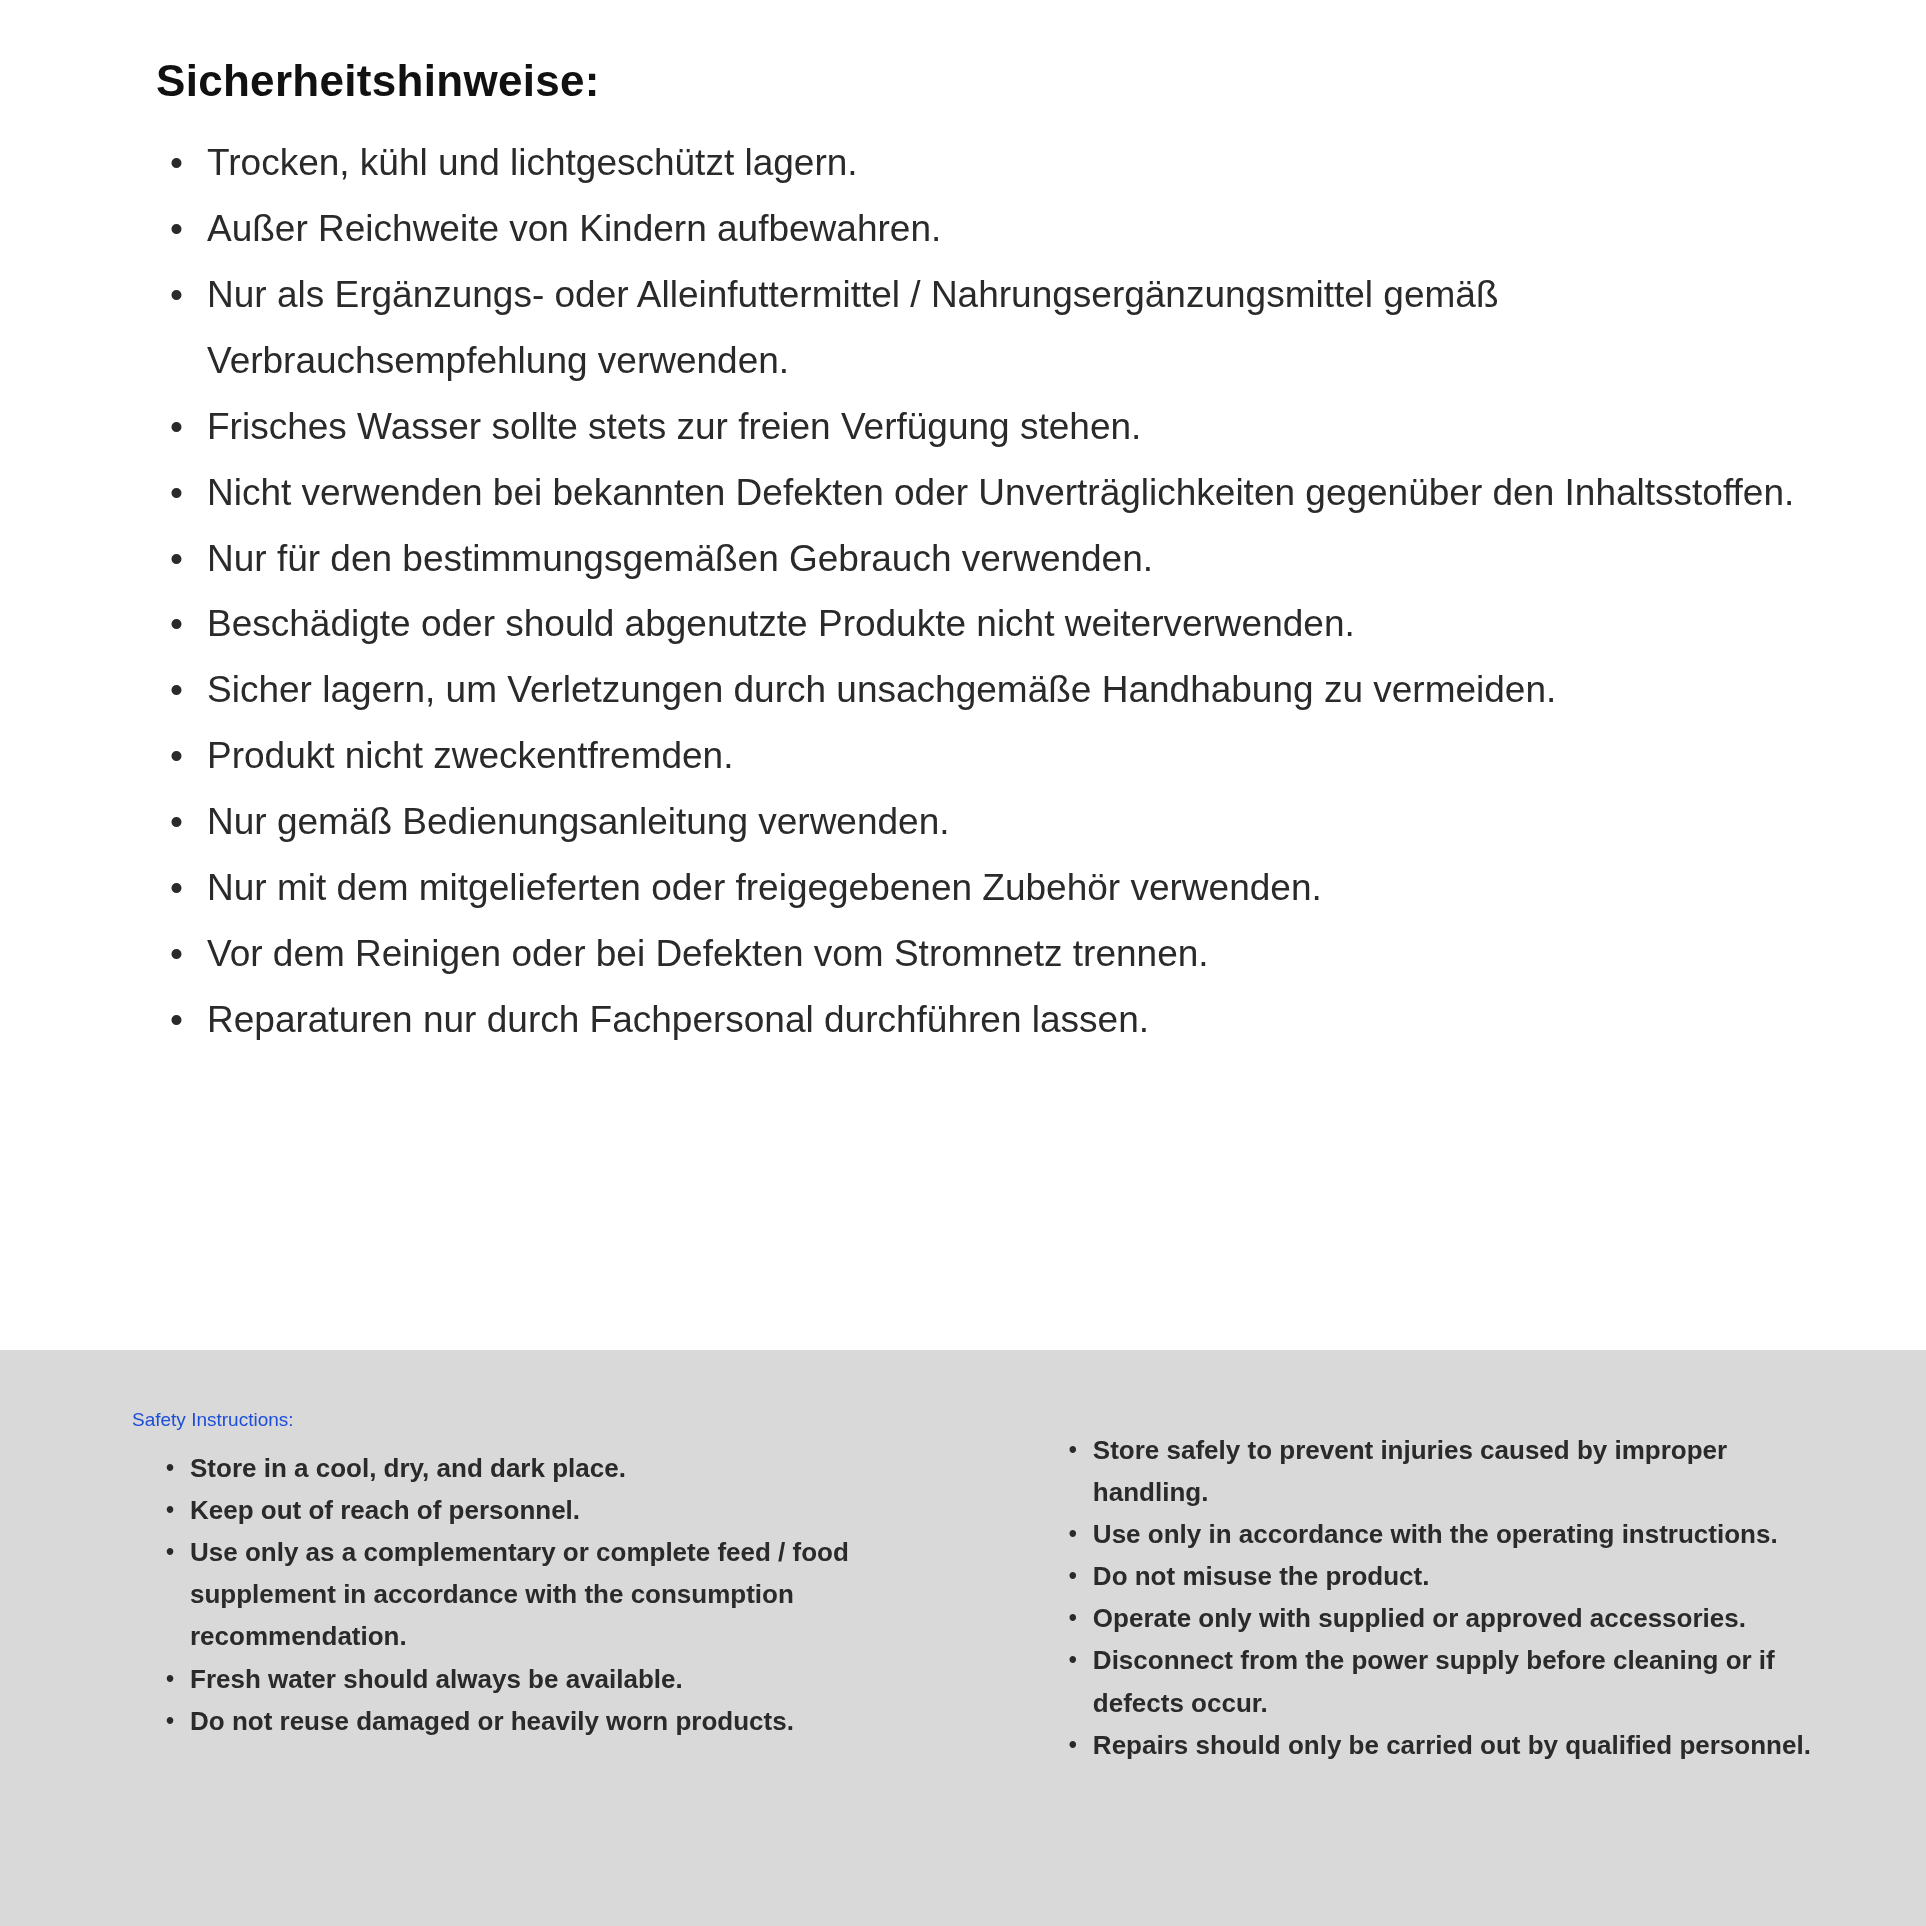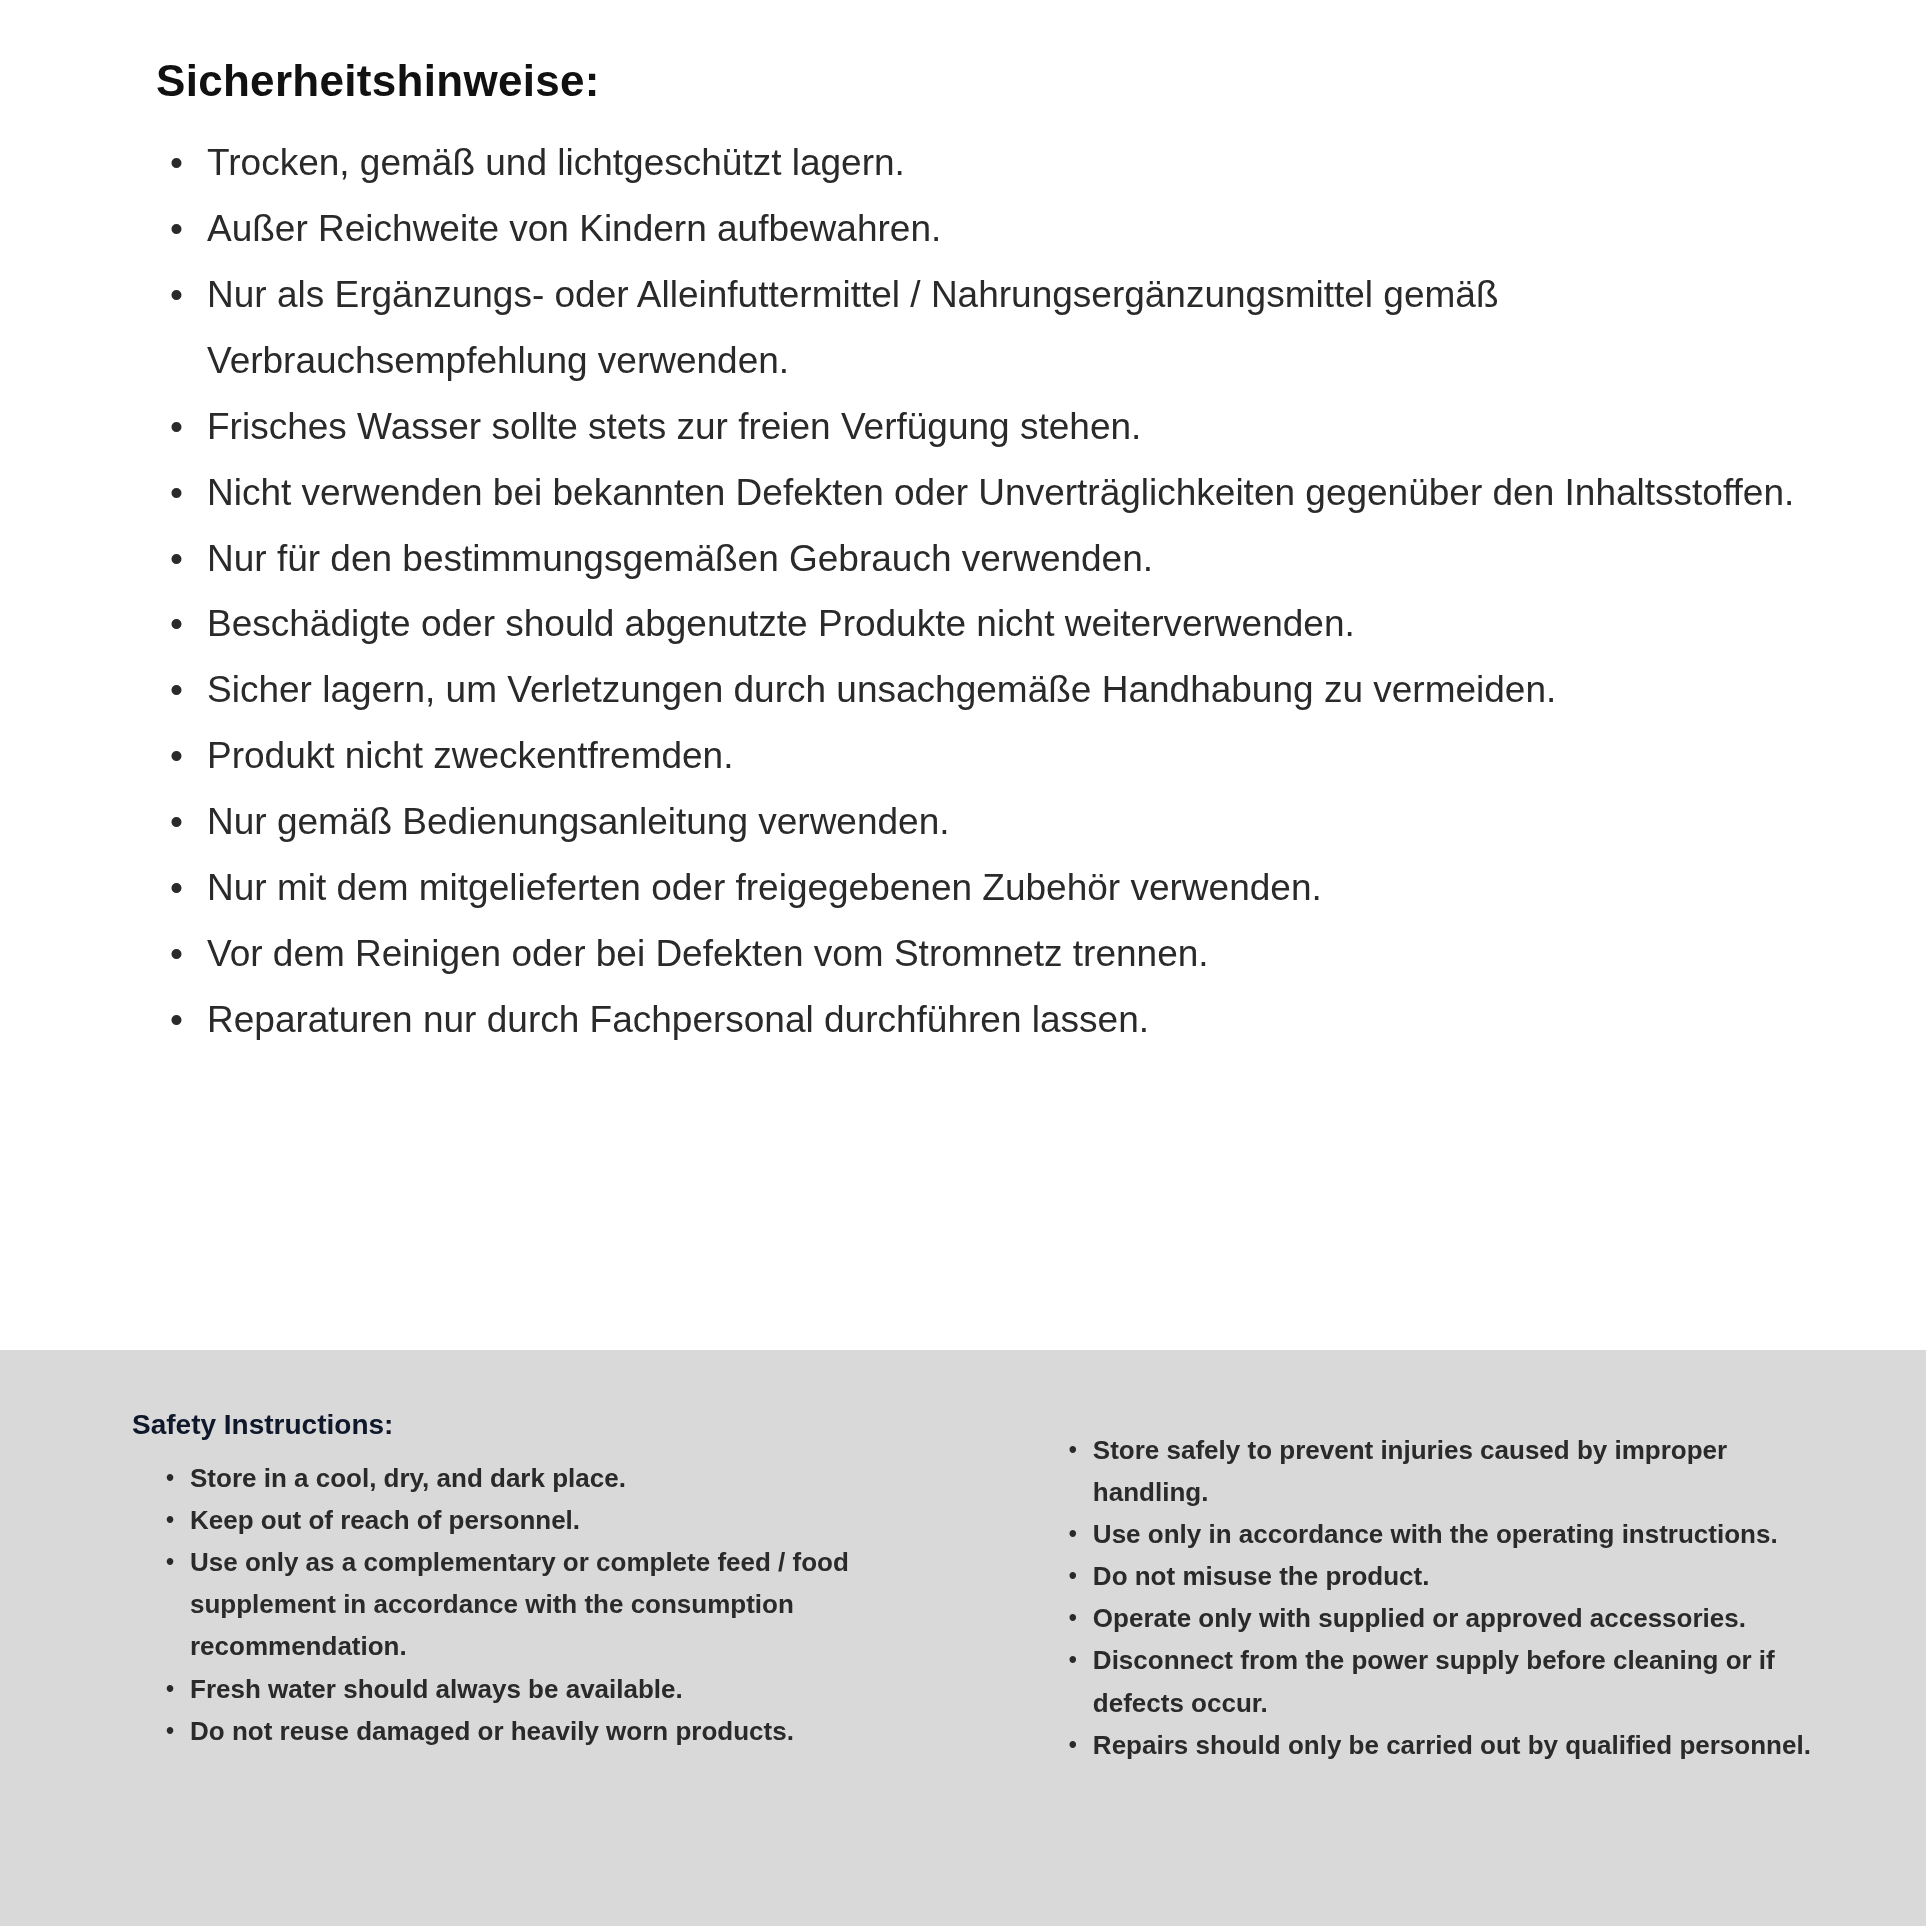--- a/index.html
+++ b/index.html
@@ -66,23 +66,23 @@
     display: flex;
     gap: 77px;
   }
   .english-col {
     box-sizing: border-box;
   }
   .english-col.left  { width: 860px; }
   .english-col.right { width: 828px; padding-top: 3.9px; }
 
   .english-heading {
-    font-size: 28px;
-    font-weight: 700;
-    color: #0f172a;
+    font-size: 19px;
+    font-weight: 400;
+    color: #1d4ed8;
     margin: 0 0 11.6px 0;
   }
   .english-list {
     list-style: none;
     margin: 16px;
     padding: 0 0 0 14px;
     font-weight: bold;
   }
   .english-list li {
     position: relative;
@@ -102,21 +102,21 @@
   }
 </style>
 </head>
 <body>
 
 <div class="page">
 
   <section class="german-section">
     <h1 class="german-heading">Sicherheitshinweise:</h1>
     <ul class="german-list">
-      <li>Trocken, gemäß und lichtgeschützt lagern.</li>
+      <li>Trocken, kühl und lichtgeschützt lagern.</li>
       <li>Außer Reichweite von Kindern aufbewahren.</li>
       <li>Nur als Ergänzungs- oder Alleinfuttermittel / Nahrungsergänzungsmittel gemäß Verbrauchsempfehlung verwenden.</li>
       <li>Frisches Wasser sollte stets zur freien Verfügung stehen.</li>
       <li>Nicht verwenden bei bekannten Defekten oder Unverträglichkeiten gegenüber den Inhaltsstoffen.</li>
       <li>Nur für den bestimmungsgemäßen Gebrauch verwenden.</li>
       <li>Beschädigte oder should abgenutzte Produkte nicht weiterverwenden.</li>
       <li>Sicher lagern, um Verletzungen durch unsachgemäße Handhabung zu vermeiden.</li>
       <li>Produkt nicht zweckentfremden.</li>
       <li>Nur gemäß Bedienungsanleitung verwenden.</li>
       <li>Nur mit dem mitgelieferten oder freigegebenen Zubehör verwenden.</li>

